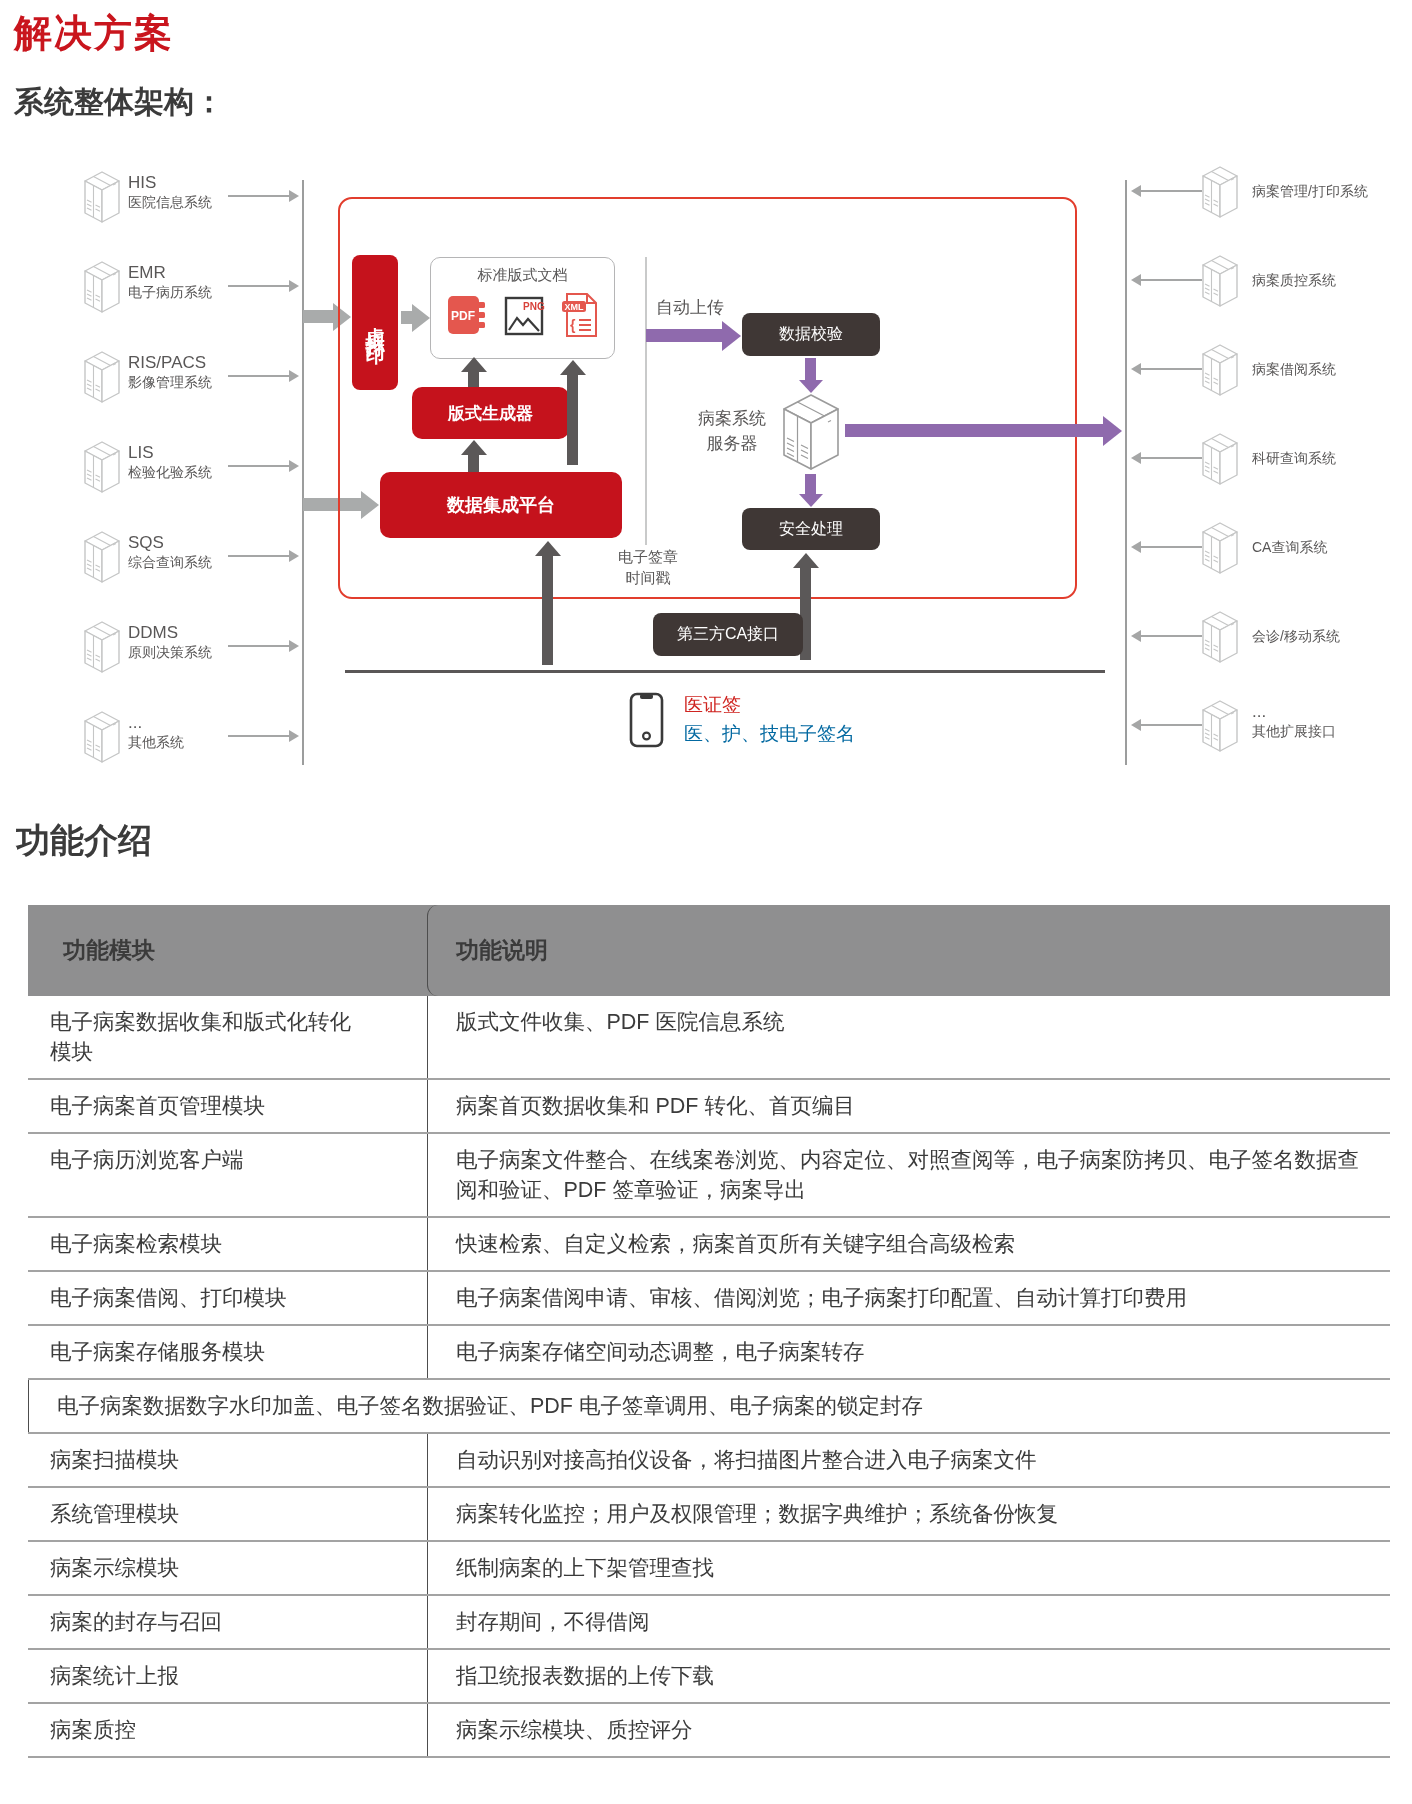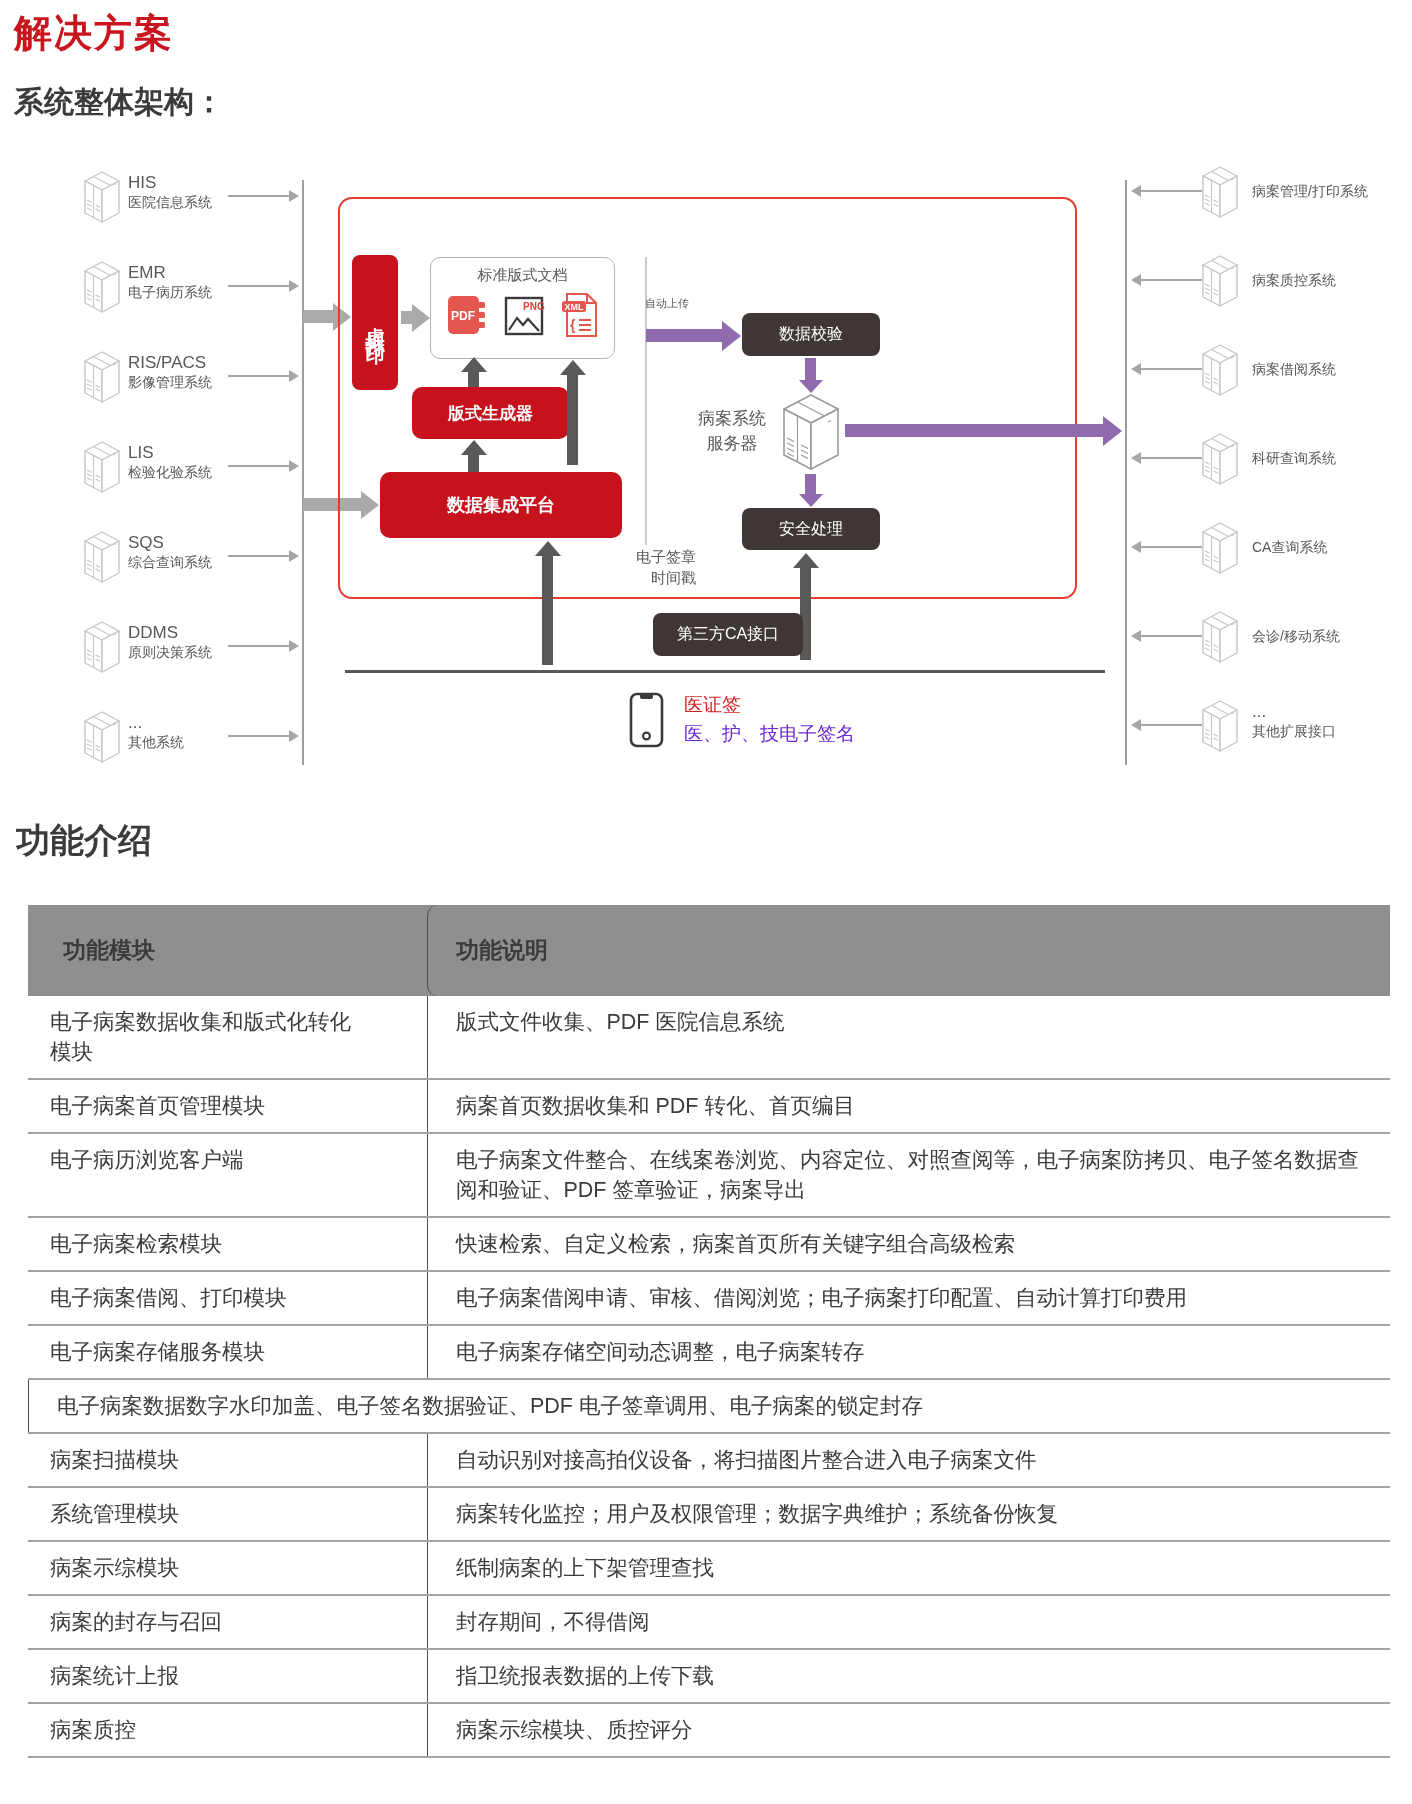--- a/index.html
+++ b/index.html
@@ -53,25 +53,25 @@
     display:flex;align-items:center;justify-content:center;font-weight:bold;}
   .darkbox{position:absolute;background:#3f3735;border-radius:8px;color:#fff;
     display:flex;align-items:center;justify-content:center;font-size:16px;}
 
   #gen-box{left:412px;top:387px;width:157px;height:52px;font-size:17px;}
   #dip-box{left:380px;top:472px;width:242px;height:66px;font-size:18px;}
   #check-box{left:742px;top:313px;width:138px;height:43px;}
   #sec-box{left:742px;top:508px;width:138px;height:42px;}
   #ca-box{left:653px;top:613px;width:150px;height:43px;}
 
-  #auto-upload{left:645px;top:296px;width:90px;text-align:left;font-size:11px;color:#595757;}
+  #auto-upload{left:645px;top:296px;width:90px;text-align:center;font-size:17px;color:#595757;}
   #server-label{left:688px;top:406px;width:88px;text-align:center;font-size:17px;color:#595757;line-height:25px;}
-  #esign-label{left:600px;top:546px;width:96px;text-align:right;font-size:15px;color:#595757;line-height:21px;}
+  #esign-label{left:600px;top:546px;width:96px;text-align:center;font-size:15px;color:#595757;line-height:21px;}
   #yzq-title{left:684px;top:692px;font-size:19px;color:#cf2420;}
-  #yzq-sub{left:684px;top:721px;font-size:19px;color:#6d28d9;}
+  #yzq-sub{left:684px;top:721px;font-size:19px;color:#0369a1;}
 
   
   #func-table{left:28px;top:905px;width:1362px;}
   .t-header{display:flex;background:#8f8f90;height:91px;}
   .t-h1{width:399px;display:flex;align-items:center;padding-left:35px;box-sizing:border-box;
     font-size:23px;font-weight:bold;color:#3b3b3b;}
   .t-h2{flex:1;display:flex;align-items:center;padding-left:28px;box-sizing:border-box;
     border-left:1.5px solid #4d4d4d;font-size:23px;font-weight:bold;color:#3b3b3b;border-radius:11px;}
   .t-row{display:flex;border-bottom:2px solid #a3a3a3;}
   .t-c1{width:399px;box-sizing:border-box;padding:11px 62px 11px 22px;

